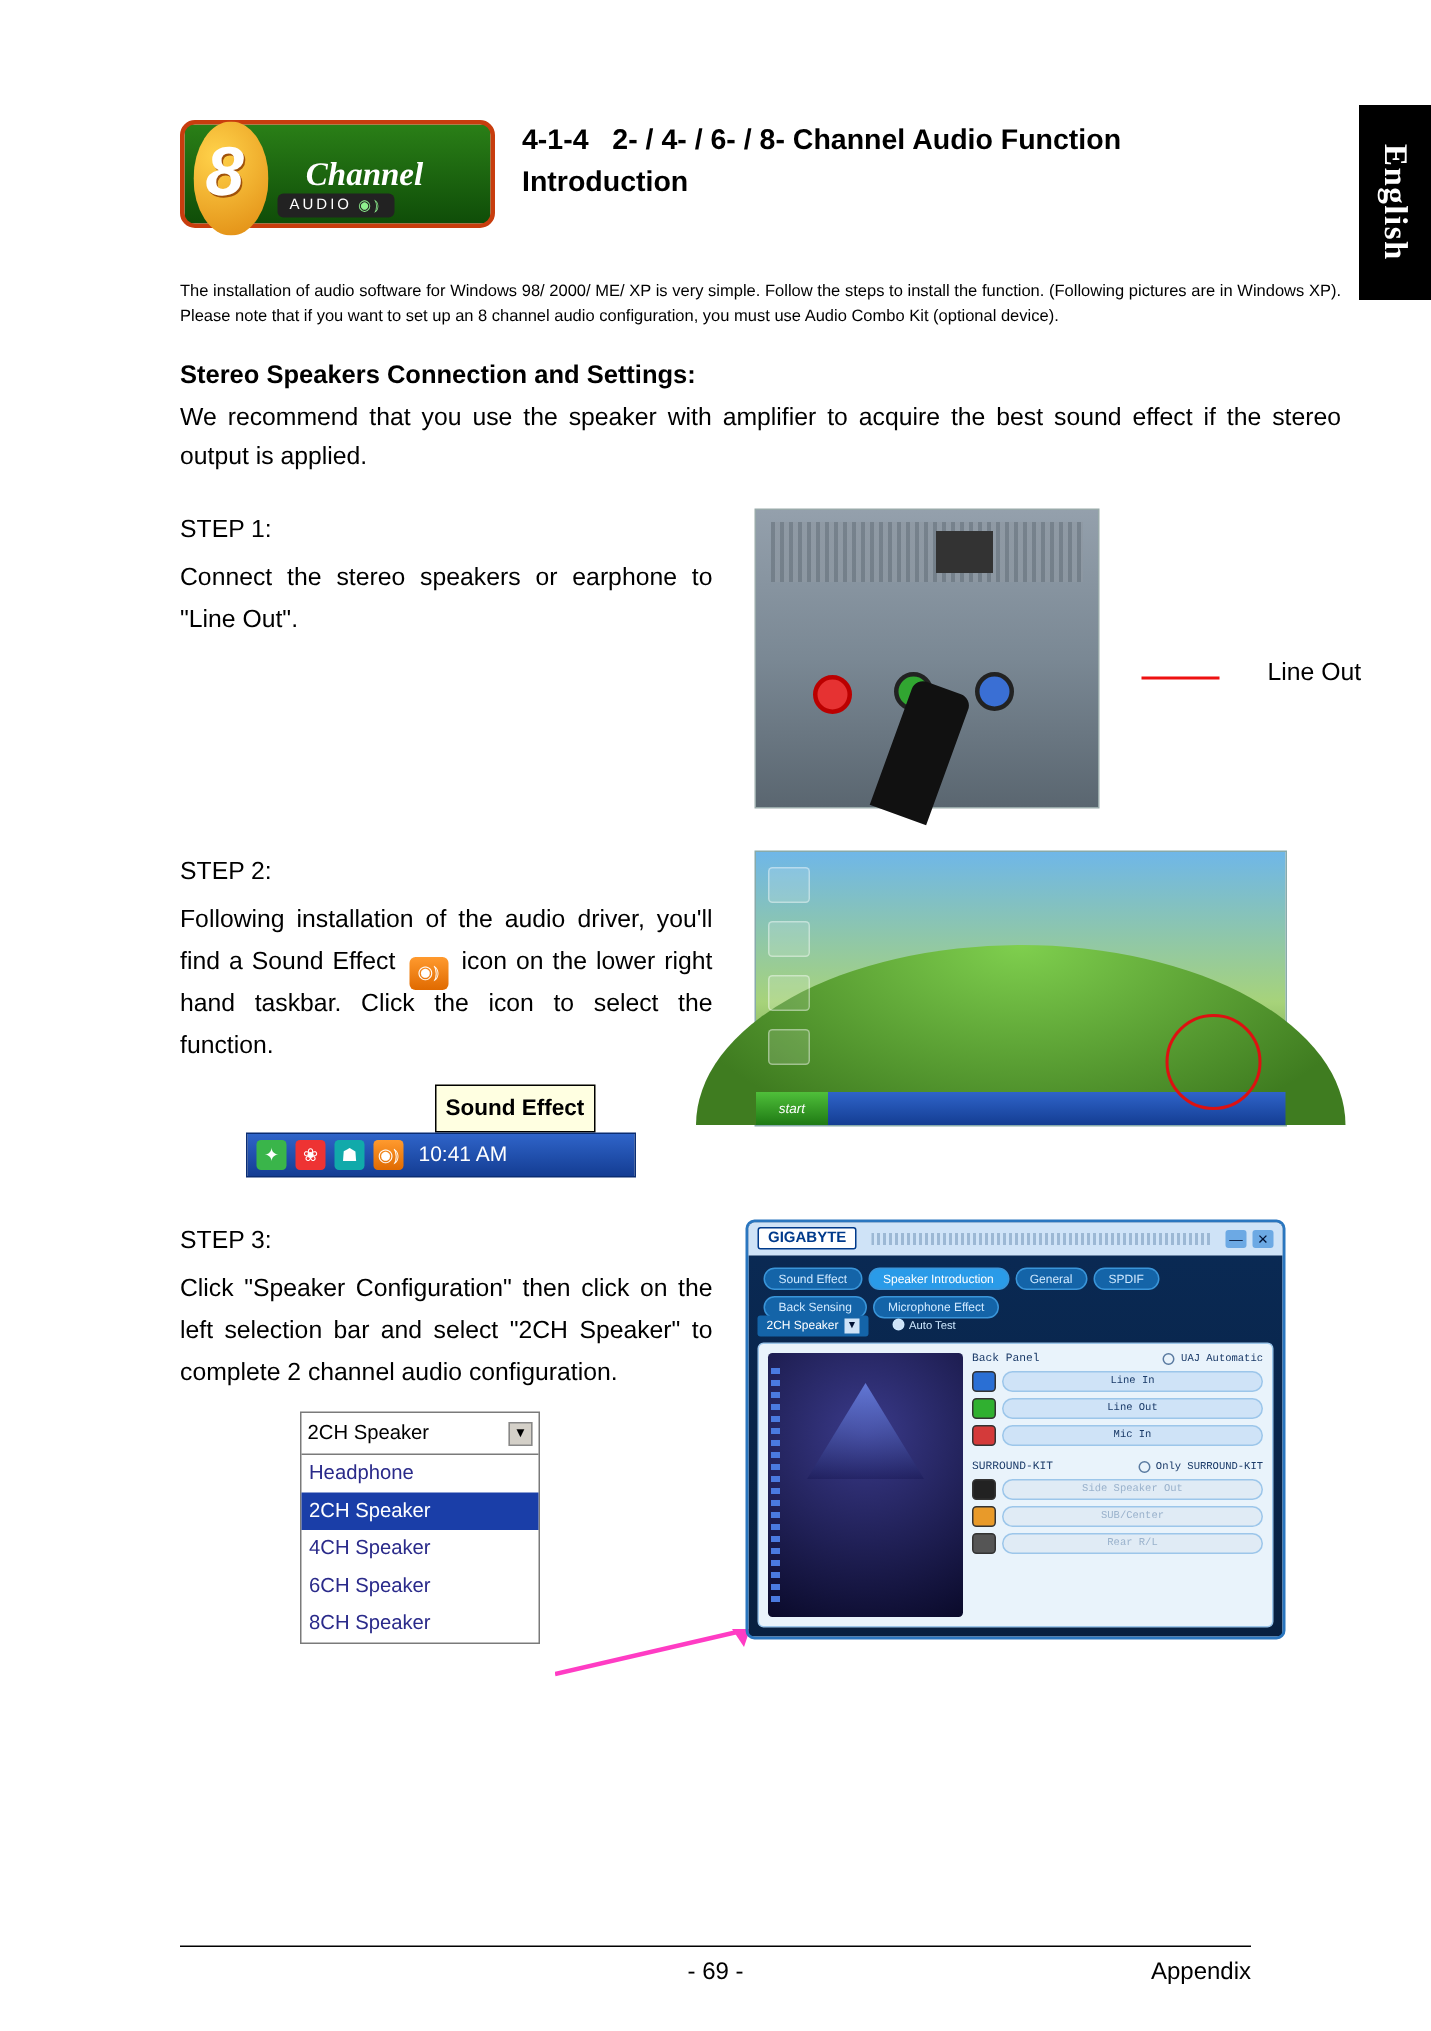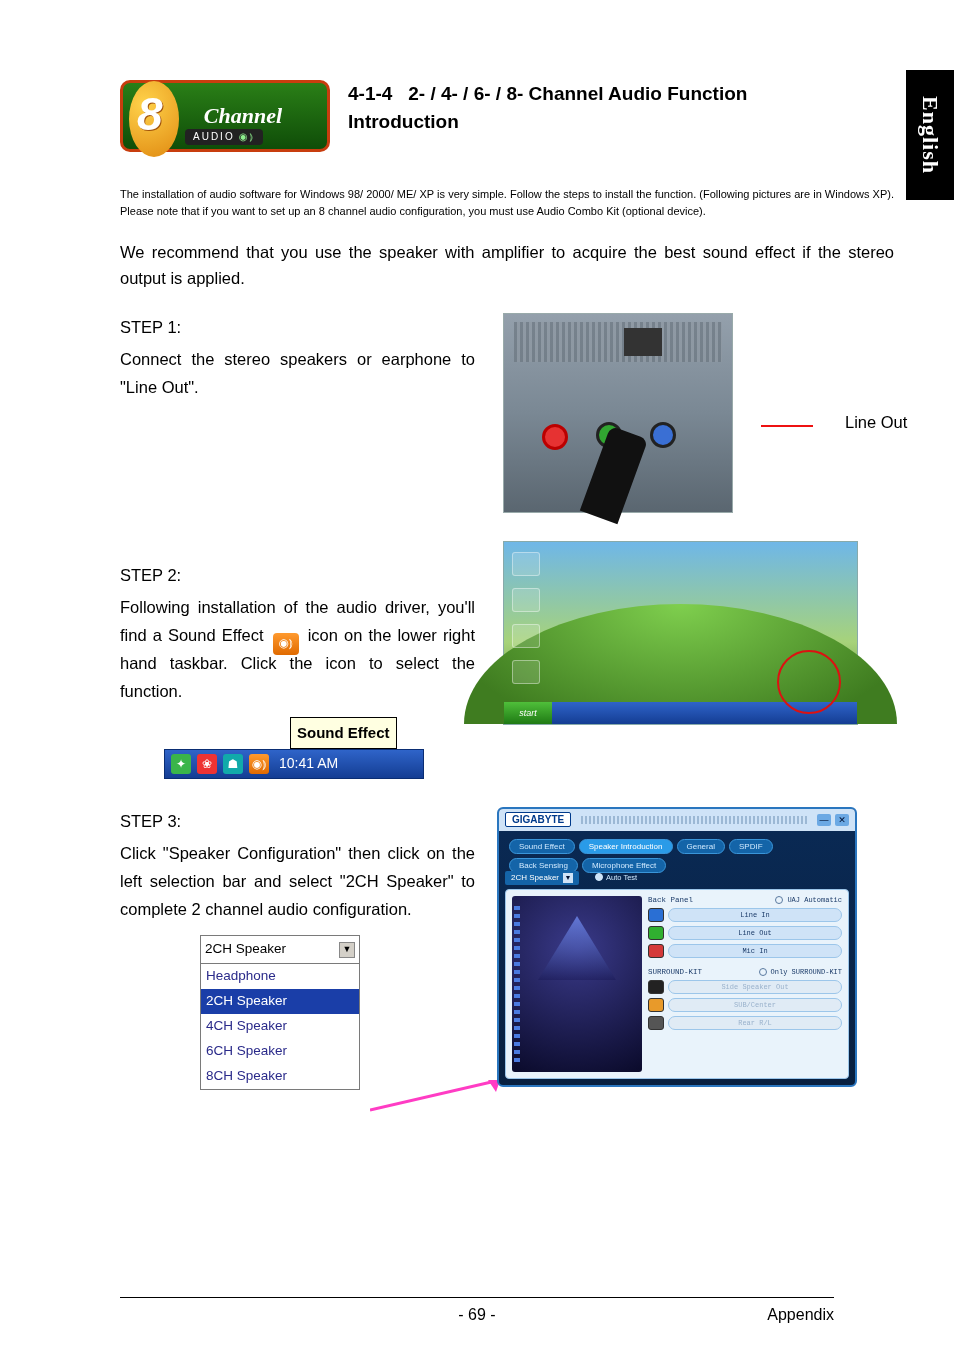--- a/index.html
+++ b/index.html
@@ -25,21 +25,21 @@
   .panel-photo .jack { position:absolute; width:26px; height:26px; border-radius:50%; border:3px solid #222; }
   .panel-photo .j1 { left:38px; top:110px; background:#e63232; border-color:#b00; }
   .panel-photo .j2 { left:92px; top:108px; background:#31a631; }
   .panel-photo .j3 { left:146px; top:108px; background:#3a6fd4; }
   .panel-photo .cable { position:absolute; left:90px; top:116px; width:40px; height:90px; background:#111; border-radius:8px 8px 0 0; transform: rotate(20deg); }
   .panel-photo .vents { position:absolute; top:8px; left:10px; right:10px; height:40px; background: repeating-linear-gradient(90deg,#6b7680 0 3px,#8e98a2 3px 6px); opacity:.7;}
   .panel-photo .usb { position:absolute; left:120px; top:14px; width:38px; height:28px; background:#333;}
   .redline { position:relative; flex: 0 0 56px; height: 200px; }
   .redline .ln { position:absolute; left:0; top:112px; width:52px; height:2px; background:#e11; }
   .lineout-label { font-size: 16.5px; flex: 0 0 80px; padding-top: 100px; }
-  .step2-wrap .step-left { position: relative; margin-top: 20px; }
+  .step2-wrap .step-left { position: relative; }
   .se-icon-inline { position: relative; top:6px; display:inline-flex; align-items:center; justify-content:center; width:26px; height:22px; border-radius:4px; background: linear-gradient(#ff9a2e,#e06a00); color:#fff; font-size:12px; margin: 0 3px;}
   .taskbar-shot { margin-top: 12px; width: 260px; margin-left: 44px; }
   .tooltip-box { background:#ffffe1; border:1px solid #000; font-size:15px; font-weight:bold; padding:2px 6px; display:inline-block; margin-left: 126px; }
   .taskbar { background: linear-gradient(#2f64c9,#143d93); height:30px; display:flex; align-items:center; padding:0 6px; gap:6px; border:1px solid #0a2d73; position:relative;}
   .taskbar .tray-icon { width:20px; height:20px; border-radius:3px; display:inline-flex; align-items:center; justify-content:center; font-size:12px; color:#fff;}
   .taskbar .i1 { background:#3ab54a; }
   .taskbar .i2 { background:#e33; }
   .taskbar .i3 { background:#1aa; }
   .taskbar .i4 { background: linear-gradient(#ff9a2e,#e06a00); }
   .taskbar .clock { color:#fff; font-size:14px; margin-left: 4px; }
@@ -112,20 +112,21 @@
     </div>
     <div class="h1">
       <span>4-1-4</span>&nbsp;&nbsp;
       <span>2- / 4- / 6- / 8- Channel Audio Function</span><br>
       <span>Introduction</span>
     </div>
   </div>
 
   <p class="intro">The installation of audio software for Windows 98/ 2000/ ME/ XP is very simple. Follow the steps to install the function. (Following pictures are in Windows XP). Please note that if you want to set up an 8 channel audio configuration, you must use Audio Combo Kit (optional device).</p>
 
+  <div class="subhead">Stereo Speakers Connection and Settings:</div>
   <p class="para">We recommend that you use the speaker with amplifier to acquire the best sound effect if the stereo output is applied.</p>
 
   <div class="step-row">
     <div class="step-left">
       <div class="step-label">STEP 1:</div>
       <div>Connect the stereo speakers or earphone to "Line Out".</div>
     </div>
     <div class="panel-photo">
       <div class="vents"></div>
       <div class="usb"></div>

